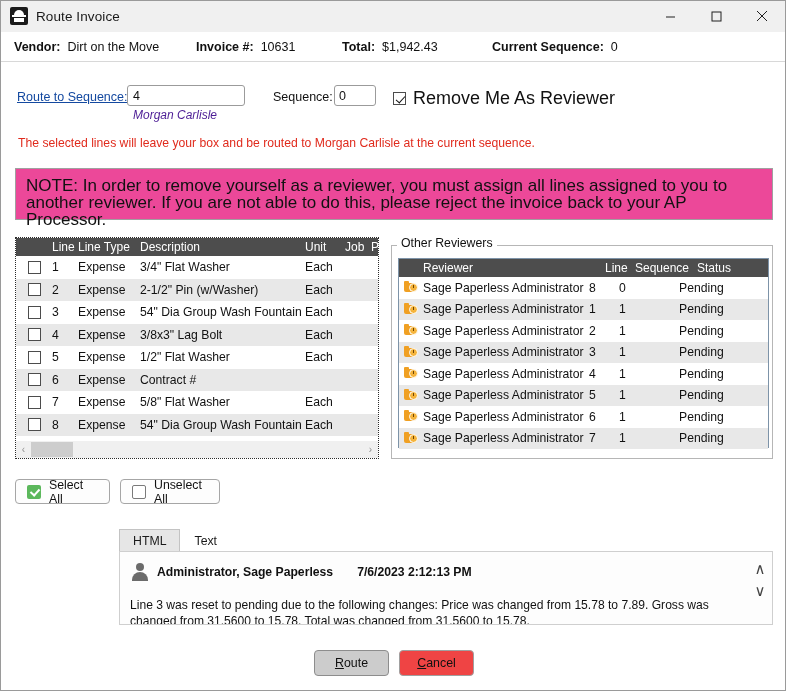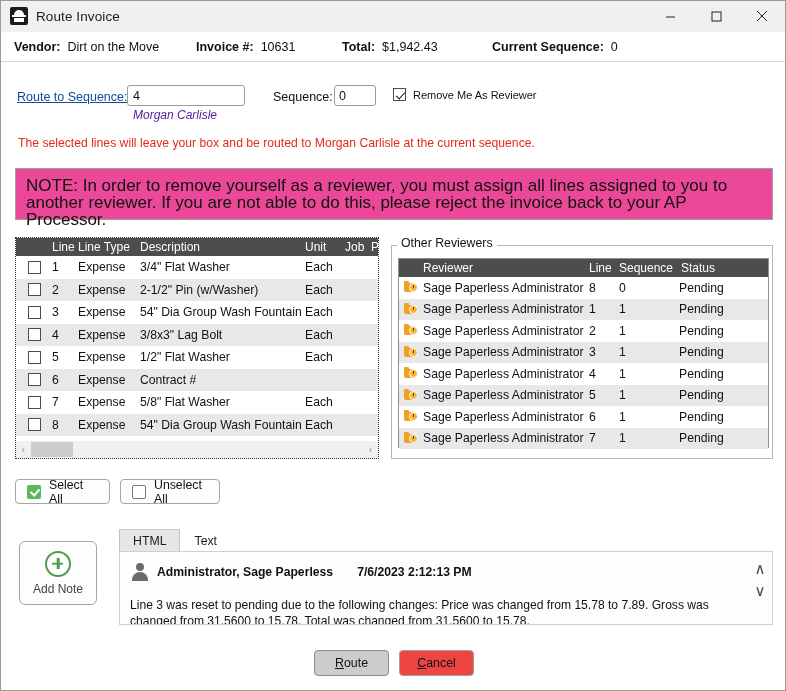--- a/index.html
+++ b/index.html
@@ -168,21 +168,21 @@
     content: "";
     position: absolute;
     left: 3.5px; top: 0.5px;
     width: 4px; height: 8px;
     border: solid #111;
     border-width: 0 1.6px 1.6px 0;
     transform: rotate(42deg);
   }
   .rmchk-label {
     margin-left: 7px;
-    font-size: 11px;
+    font-size: 18px;
     color: #111;
   }
 
   .warn-text {
     position: absolute;
     left: 17px; top: 135px;
     font-size: 12.2px;
     color: #e02b1d;
   }
 
@@ -312,21 +312,21 @@
     font-size: 12.2px;
     color: #111;
     box-sizing: border-box;
   }
   .or-row.alt { background: #e8e8e8; }
   .or-icon-cell { width: 24px; flex:0 0 auto; display:flex; justify-content:center; align-items:center; }
   .or-name { width: 166px; flex:0 0 auto; white-space: nowrap; }
   .or-line { width: 30px; flex:0 0 auto; }
   .or-seq  { width: 60px; flex:0 0 auto; }
   .or-stat { flex:1 1 auto; }
-  .or-h-name { width: 190px; flex:0 0 auto; padding-left: 24px; box-sizing:border-box; }
+  .or-h-name { width: 206px; flex:0 0 auto; padding-left: 24px; box-sizing:border-box; }
   .or-h-line { width: 30px; flex:0 0 auto; }
   .or-h-seq  { width: 62px; flex:0 0 auto; }
   .or-h-stat { flex:1 1 auto; }
   .clockicon {
     width: 14px; height: 13px;
     position: relative;
   }
   .clockicon .ci-folder {
     position: absolute;
     left: 0; top: 2px;
@@ -852,24 +852,20 @@
       </span>
     <span>Select All</span>
   </div>
   <div class="selbtn" style="left:119px; top:478px; width:100px;">
     <span class="sb-ico">
         <span class="sb-empty"></span>
       </span>
     <span>Unselect All</span>
   </div>
 
-  <div class="addnote">
-    <div class="plus-circle"></div>
-    <div class="addnote-label">Add Note</div>
-  </div>
 
   <div class="tabbar">
     <div class="tab active">HTML</div>
     <div class="tab">Text</div>
   </div>
 
   <div class="notes-panel">
     <div class="note-entry">
       <div class="note-head">
         <div class="avatar">

